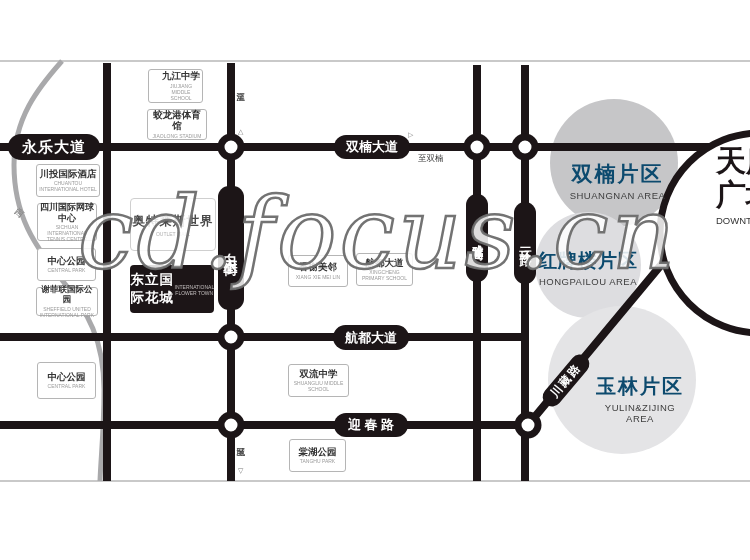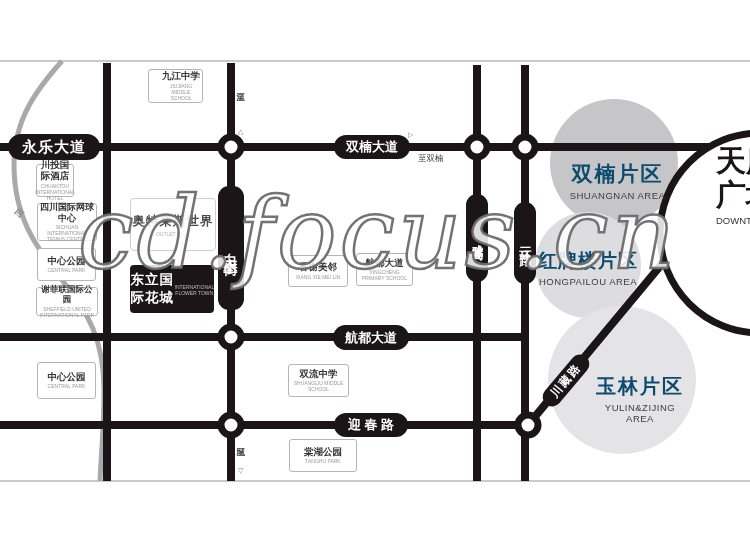--- a/index.html
+++ b/index.html
@@ -98,21 +98,25 @@
   <div class="tri" style="left:238px;top:128px;">△</div>
   <div class="tri" style="left:408px;top:131px;">▷</div>
   <div class="dir" style="left:418px;top:130px;margin-top:24px;">至双楠</div>
   <div class="dir v" style="left:236px;top:441px;height:40px;">至城区</div>
   <div class="tri" style="left:238px;top:467px;">▽</div>
 
   <div class="poi" style="left:148px;top:69px;width:55px;height:34px;padding-left:12px;">
     <div class="cn">九江中学</div>
     <div class="en">JIUJIANG MIDDLE SCHOOL</div>
   </div>
-  <div class="poi" style="left:36px;top:164px;width:38px;height:33px;align-items:center;">
+  <div class="poi" style="left:147px;top:109px;width:60px;height:31px;">
+    <div class="cn">蛟龙港体育馆</div>
+    <div class="en">JIAOLONG STADIUM</div>
+  </div>
+  <div class="poi" style="left:36px;top:164px;width:64px;height:33px;align-items:center;">
     <div class="cn">川投国际酒店</div>
     <div class="en">CHUANTOU INTERNATIONAL HOTEL</div>
   </div>
   <div class="poi" style="left:37px;top:203px;width:60px;height:38px;">
     <div class="cn" style="font-size:9px;">四川国际网球中心</div>
     <div class="en">SICHUAN INTERNATIONAL TENNIS CENTER</div>
   </div>
   <div class="poi" style="left:37px;top:248px;width:59px;height:33px;">
     <div class="cn">中心公园</div>
     <div class="en">CENTRAL PARK</div>
@@ -130,21 +134,21 @@
     <div class="en">XIANG XIE MEI LIN</div>
   </div>
   <div class="poi" style="left:356px;top:253px;width:57px;height:33px;">
     <div class="cn">航都大道</div>
     <div class="en">XINGCHENG PRIMARY SCHOOL</div>
   </div>
   <div class="poi" style="left:288px;top:364px;width:61px;height:33px;">
     <div class="cn">双流中学</div>
     <div class="en">SHUANGLIU MIDDLE SCHOOL</div>
   </div>
-  <div class="poi" style="left:289px;top:439px;width:68px;height:33px;">
+  <div class="poi" style="left:289px;top:439px;width:57px;height:33px;">
     <div class="cn">棠湖公园</div>
     <div class="en">TANGHU PARK</div>
   </div>
 
   <div class="mall" style="left:130px;top:198px;width:84px;height:51px;">
     <div class="cn">奥特莱斯世界</div>
     <div class="en">OUTLET MALL</div>
   </div>
 
   <div class="blackbox" style="left:130px;top:265px;width:84px;height:48px;">

